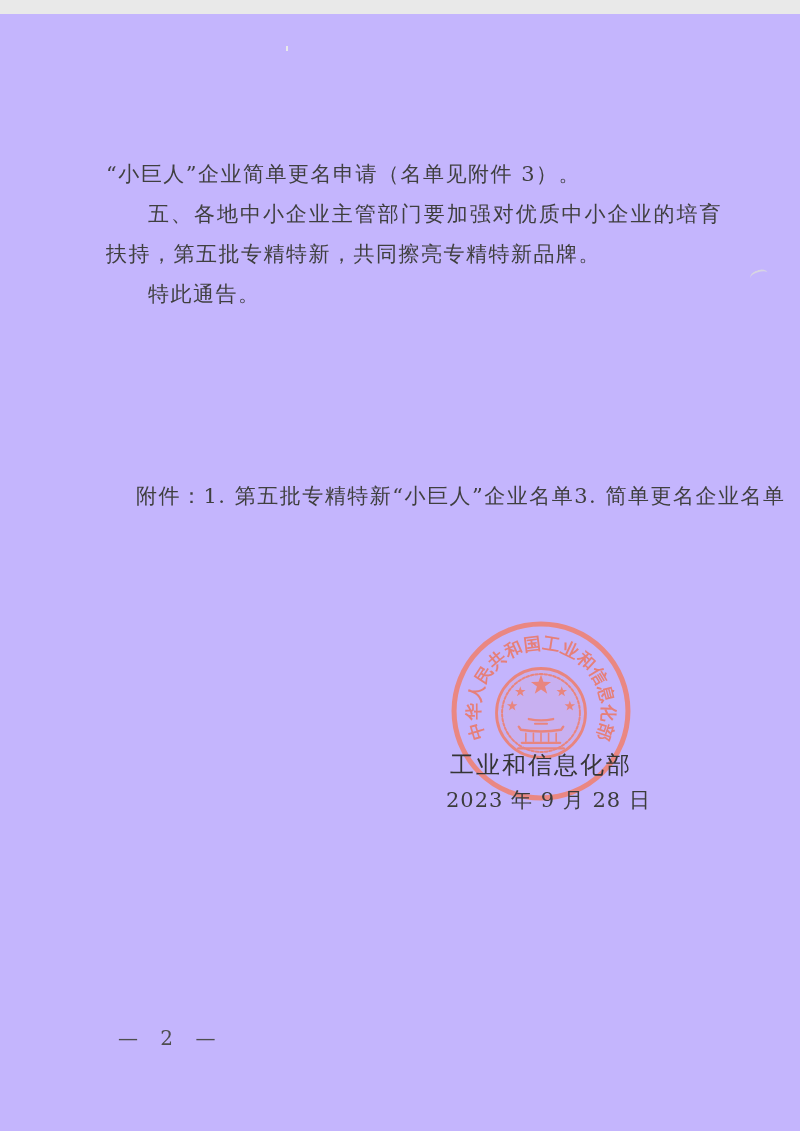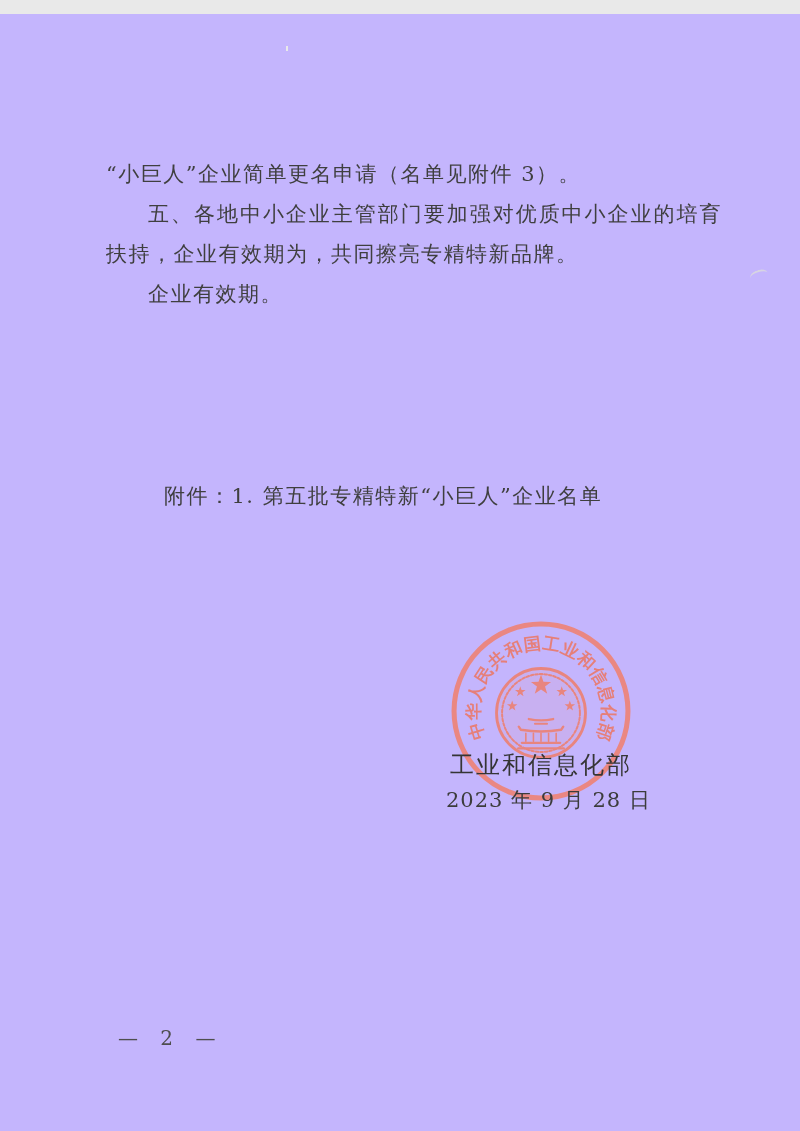--- a/index.html
+++ b/index.html
@@ -28,21 +28,21 @@
     letter-spacing: 1.5px;
     text-align: justify;
     text-justify: inter-ideograph;
   }
   .doc-body p { margin: 0; }
   .doc-body p.indent { text-indent: 2em; }
 
   
   .attachments {
     position: absolute;
-    left: 164px;
+    left: 136px;
     top: 462px;
     display: flex;
     font-size: 21px;
     line-height: 40px;
     letter-spacing: 1.5px;
   }
   .att-label { flex: none; white-space: nowrap; }
   .att-items { display: flex; flex-direction: row; }
 
   
@@ -113,28 +113,29 @@
     background: #e9e9e9;
   }
 </style>
 </head>
 <body>
 
 <div class="page">
 
   <div class="doc-body">
     <p>“小巨人”企业简单更名申请（名单见附件 3）。</p>
-    <p class="indent">五、各地中小企业主管部门要加强对优质中小企业的培育扶持，企业有效期为，共同擦亮专精特新品牌。</p>
-    <p class="indent">企业有效期。</p>
+    <p class="indent">五、各地中小企业主管部门要加强对优质中小企业的培育扶持，第五批专精特新，共同擦亮专精特新品牌。</p>
+    <p class="indent">特此通告。</p>
   </div>
 
   <div class="attachments">
     <span class="att-label">附件：</span>
     <span class="att-items">
       <span>1. 第五批专精特新“小巨人”企业名单</span>
+      <span>3. 简单更名企业名单</span>
     </span>
   </div>
 
   <div class="seal">
     <svg viewBox="0 0 180 180" xmlns="http://www.w3.org/2000/svg">
 
       <circle cx="90" cy="90" r="86" fill="none" stroke="#ee8478" stroke-width="5"></circle>
 
       <defs>
         <path id="sealArc" d="M 34.7 115.8 A 61 61 0 1 1 145.3 115.8" fill="none"></path>

